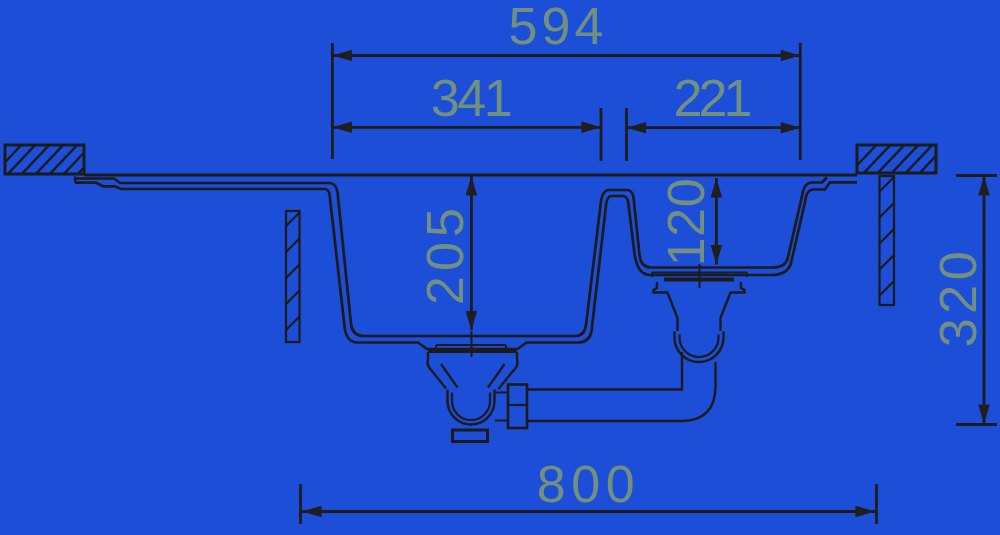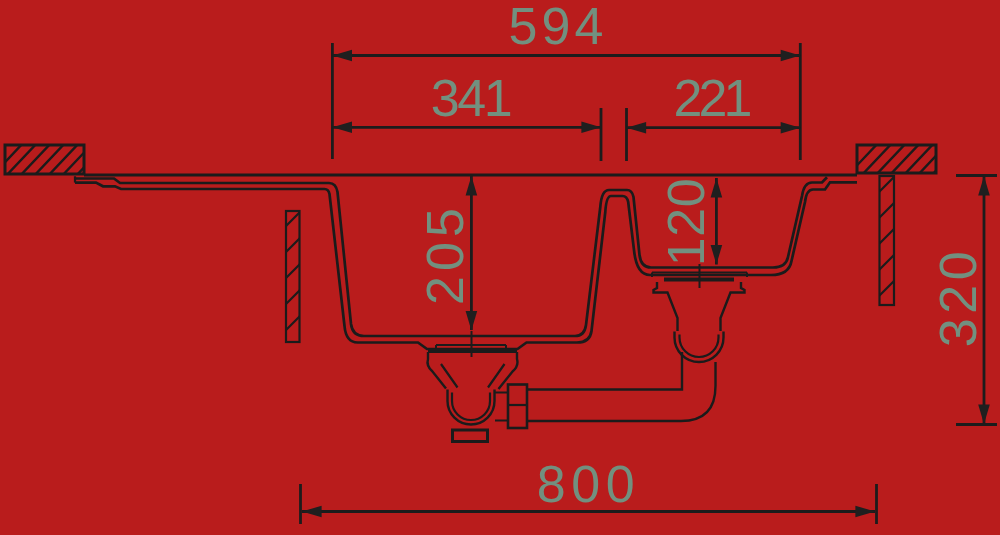--- a/index.html
+++ b/index.html
@@ -1,16 +1,16 @@
 <!DOCTYPE html>
 <html><head>
 <meta charset="utf-8">
 <style>
   html,body{margin:0;padding:0;background:#ffffff;}
-  .wrap{width:1000px;height:535px;position:relative;background:#b91c1c;overflow:hidden;}
+  .wrap{width:1000px;height:535px;position:relative;background:#1d4ed8;overflow:hidden;}
   text{font-family:"Liberation Sans", sans-serif; fill:#72907f;}
 </style>
 </head>
 <body>
 <div class="wrap">
 <svg width="1000" height="535" viewBox="0 0 1000 535" style="filter:blur(0.6px)">
 
   <g stroke="#1b1b1b" stroke-width="2.4" fill="none">
 
     <g clip-path="url(#clipL)">

